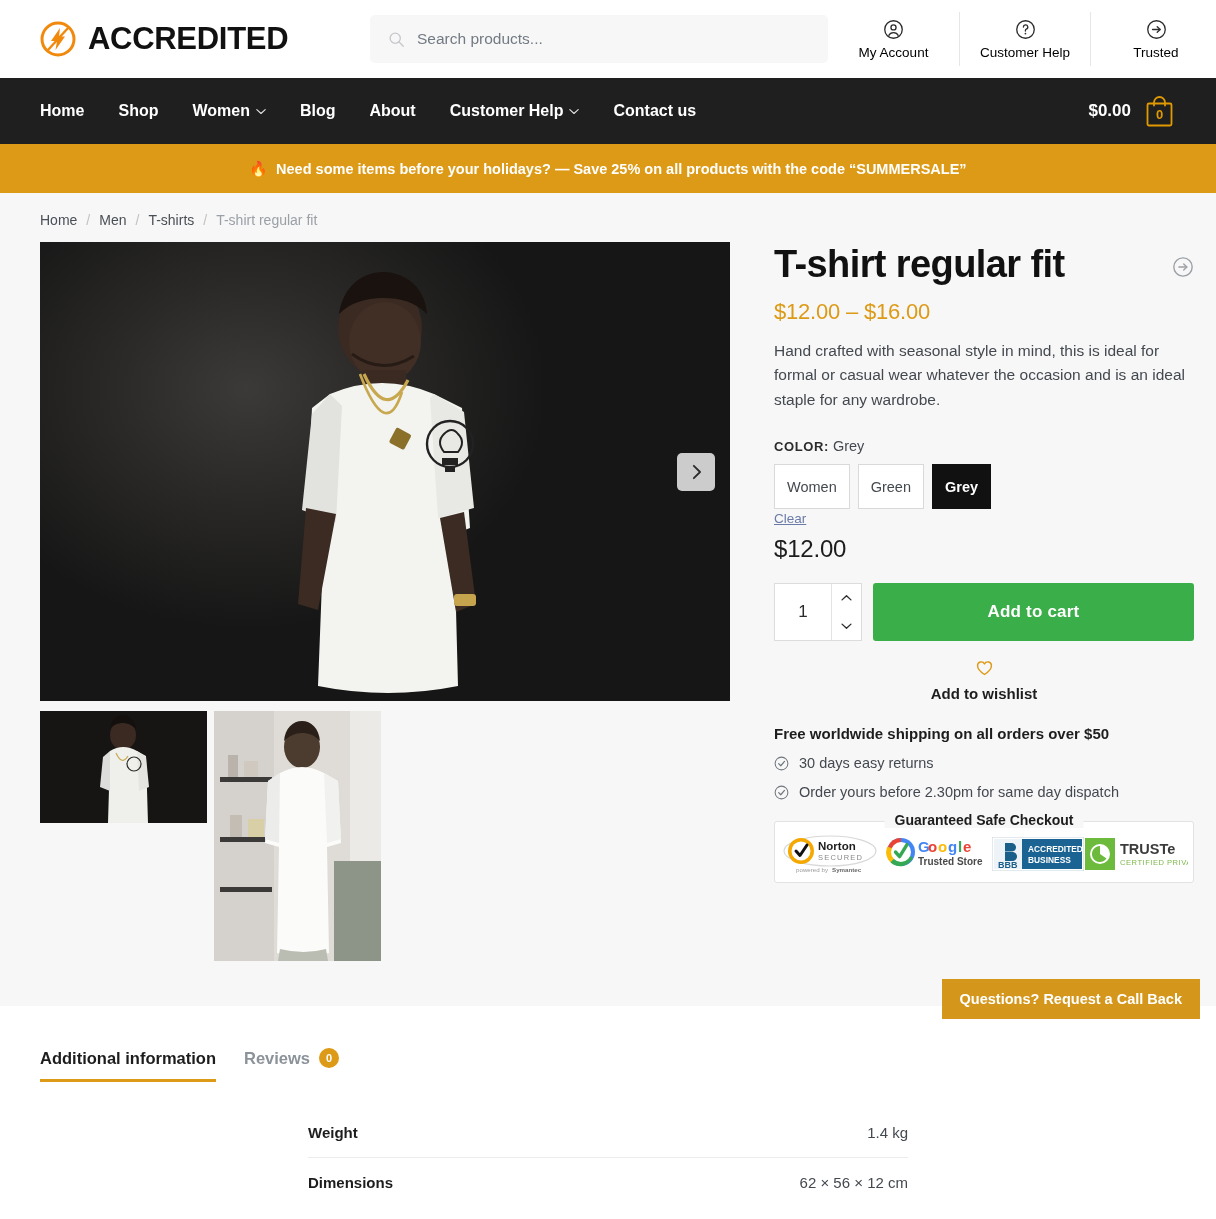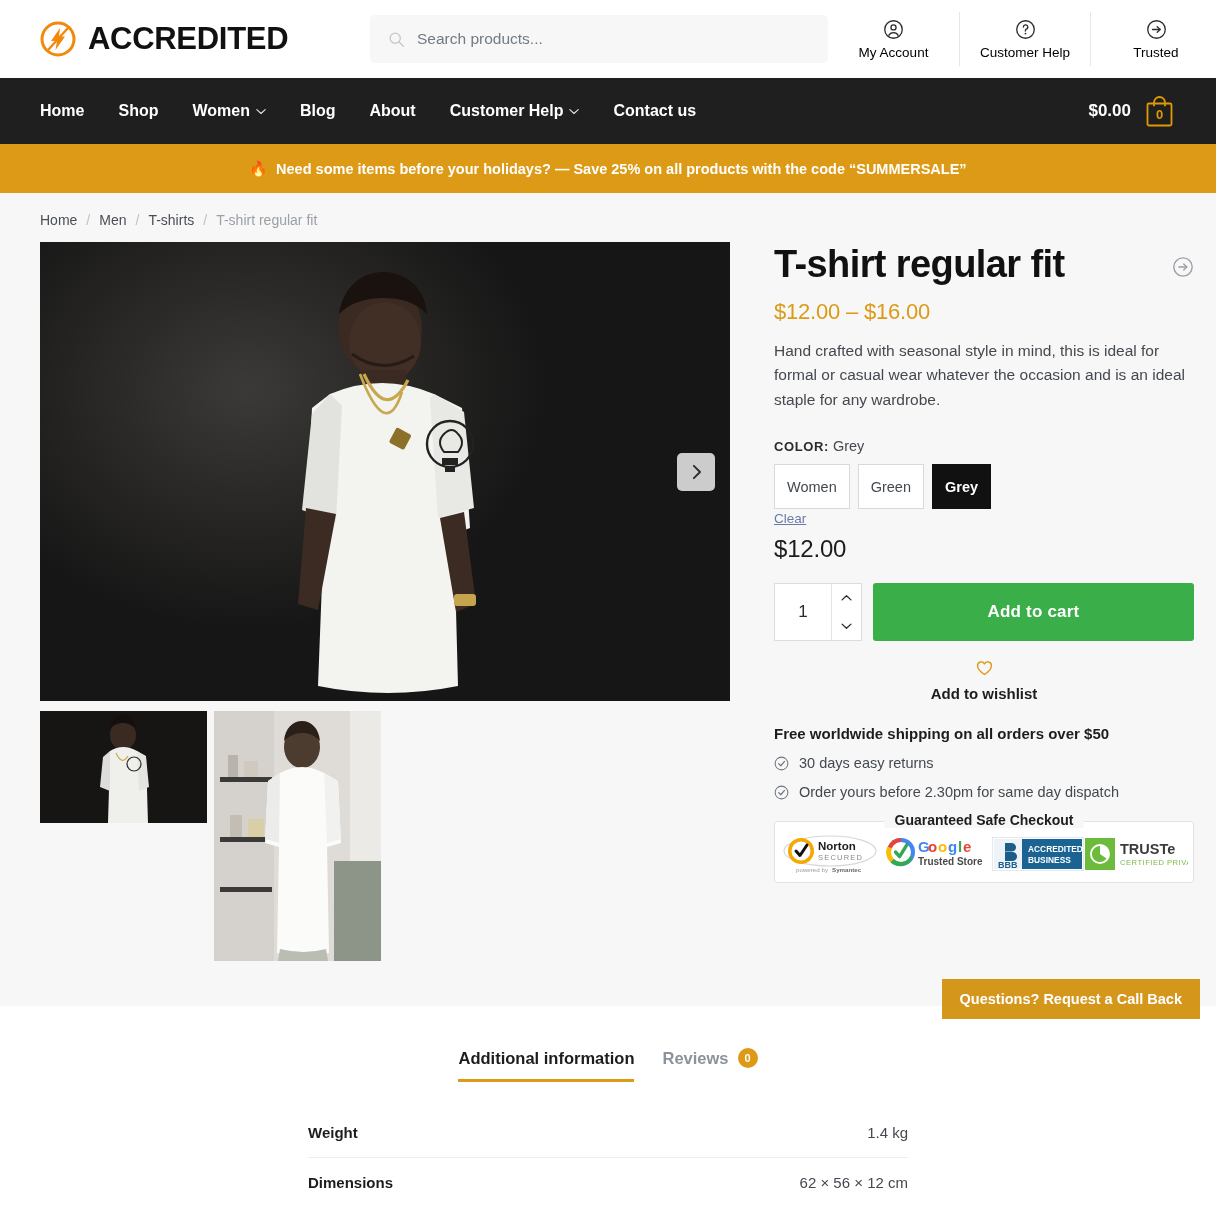--- a/index.html
+++ b/index.html
@@ -346,21 +346,21 @@
     padding: 12px 18px;
     cursor: pointer;
     font-family: "Liberation Sans", sans-serif;
     z-index: 5;
   }
 
   
   .tabs-section { background:#ffffff; padding: 0 40px; }
   .tabs {
     display:flex;
-    justify-content:center;
+    justify-content:flex-start;
     gap: 28px;
     padding-top: 42px;
   }
   .tab {
     font-size: 16.5px;
     font-weight: bold;
     padding-bottom: 11px;
     cursor: pointer;
     color: #8c9299;
     display:flex; align-items:center; gap: 9px;

